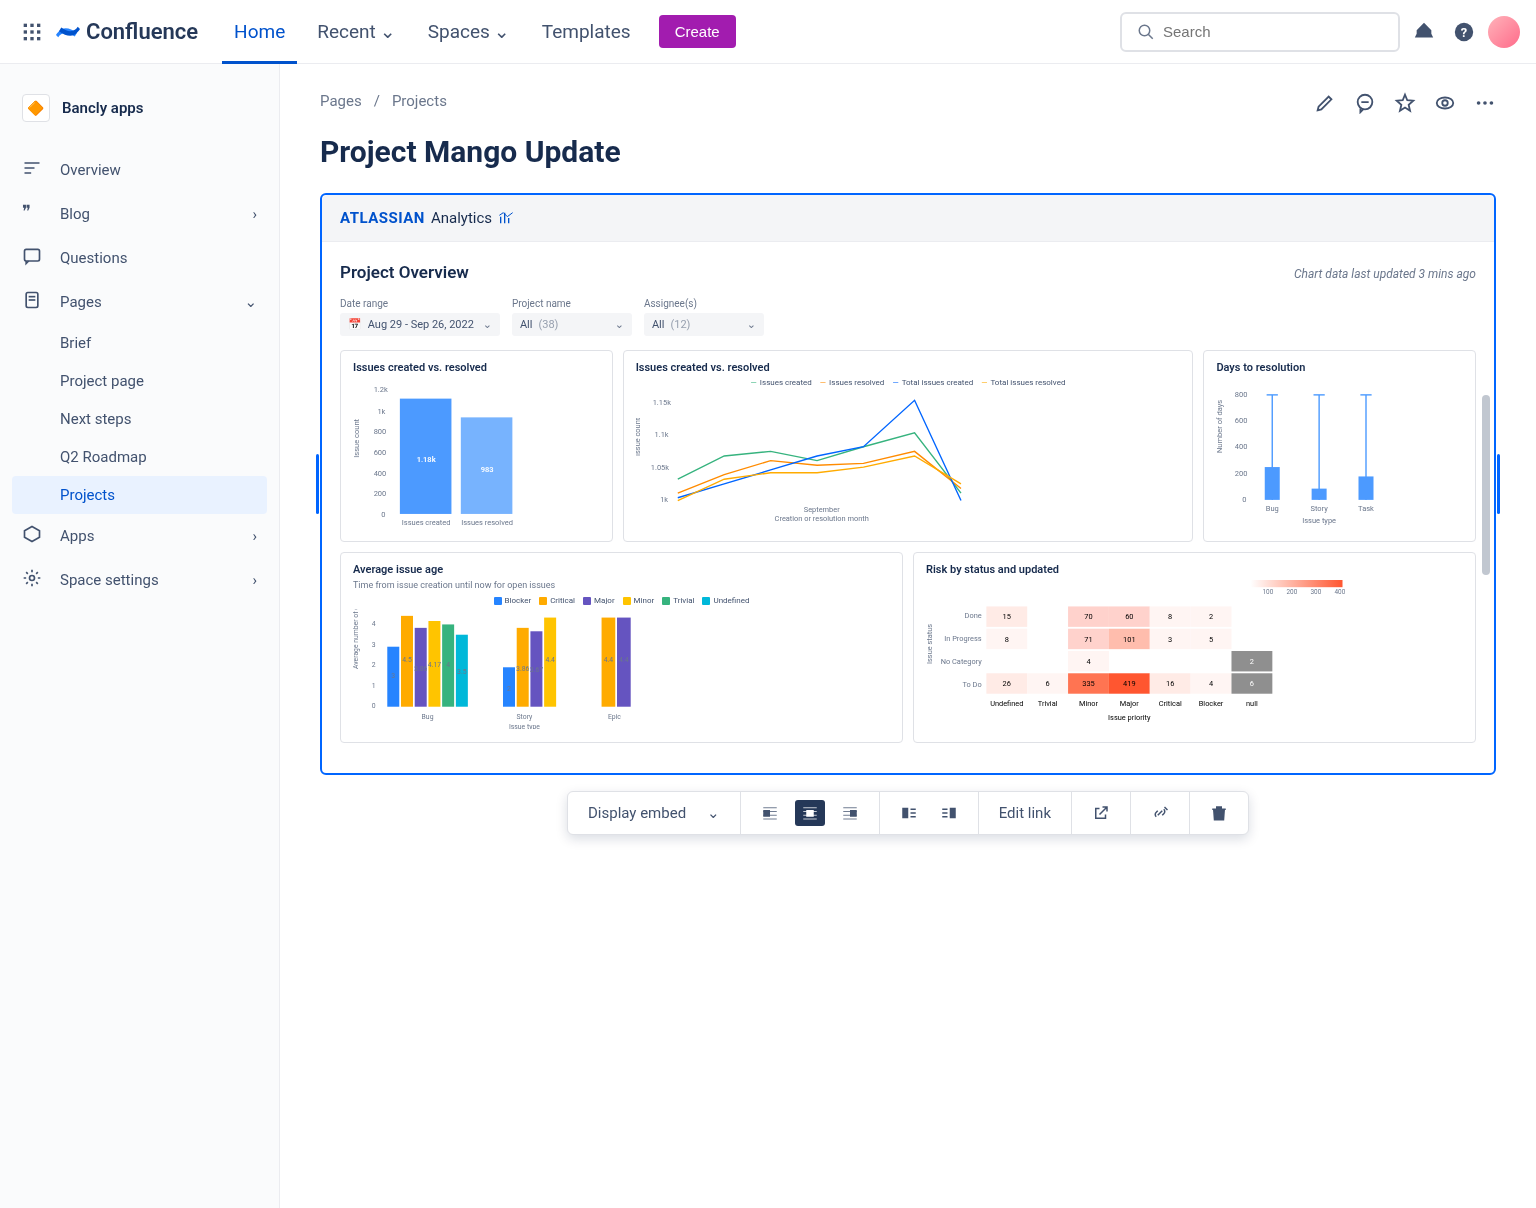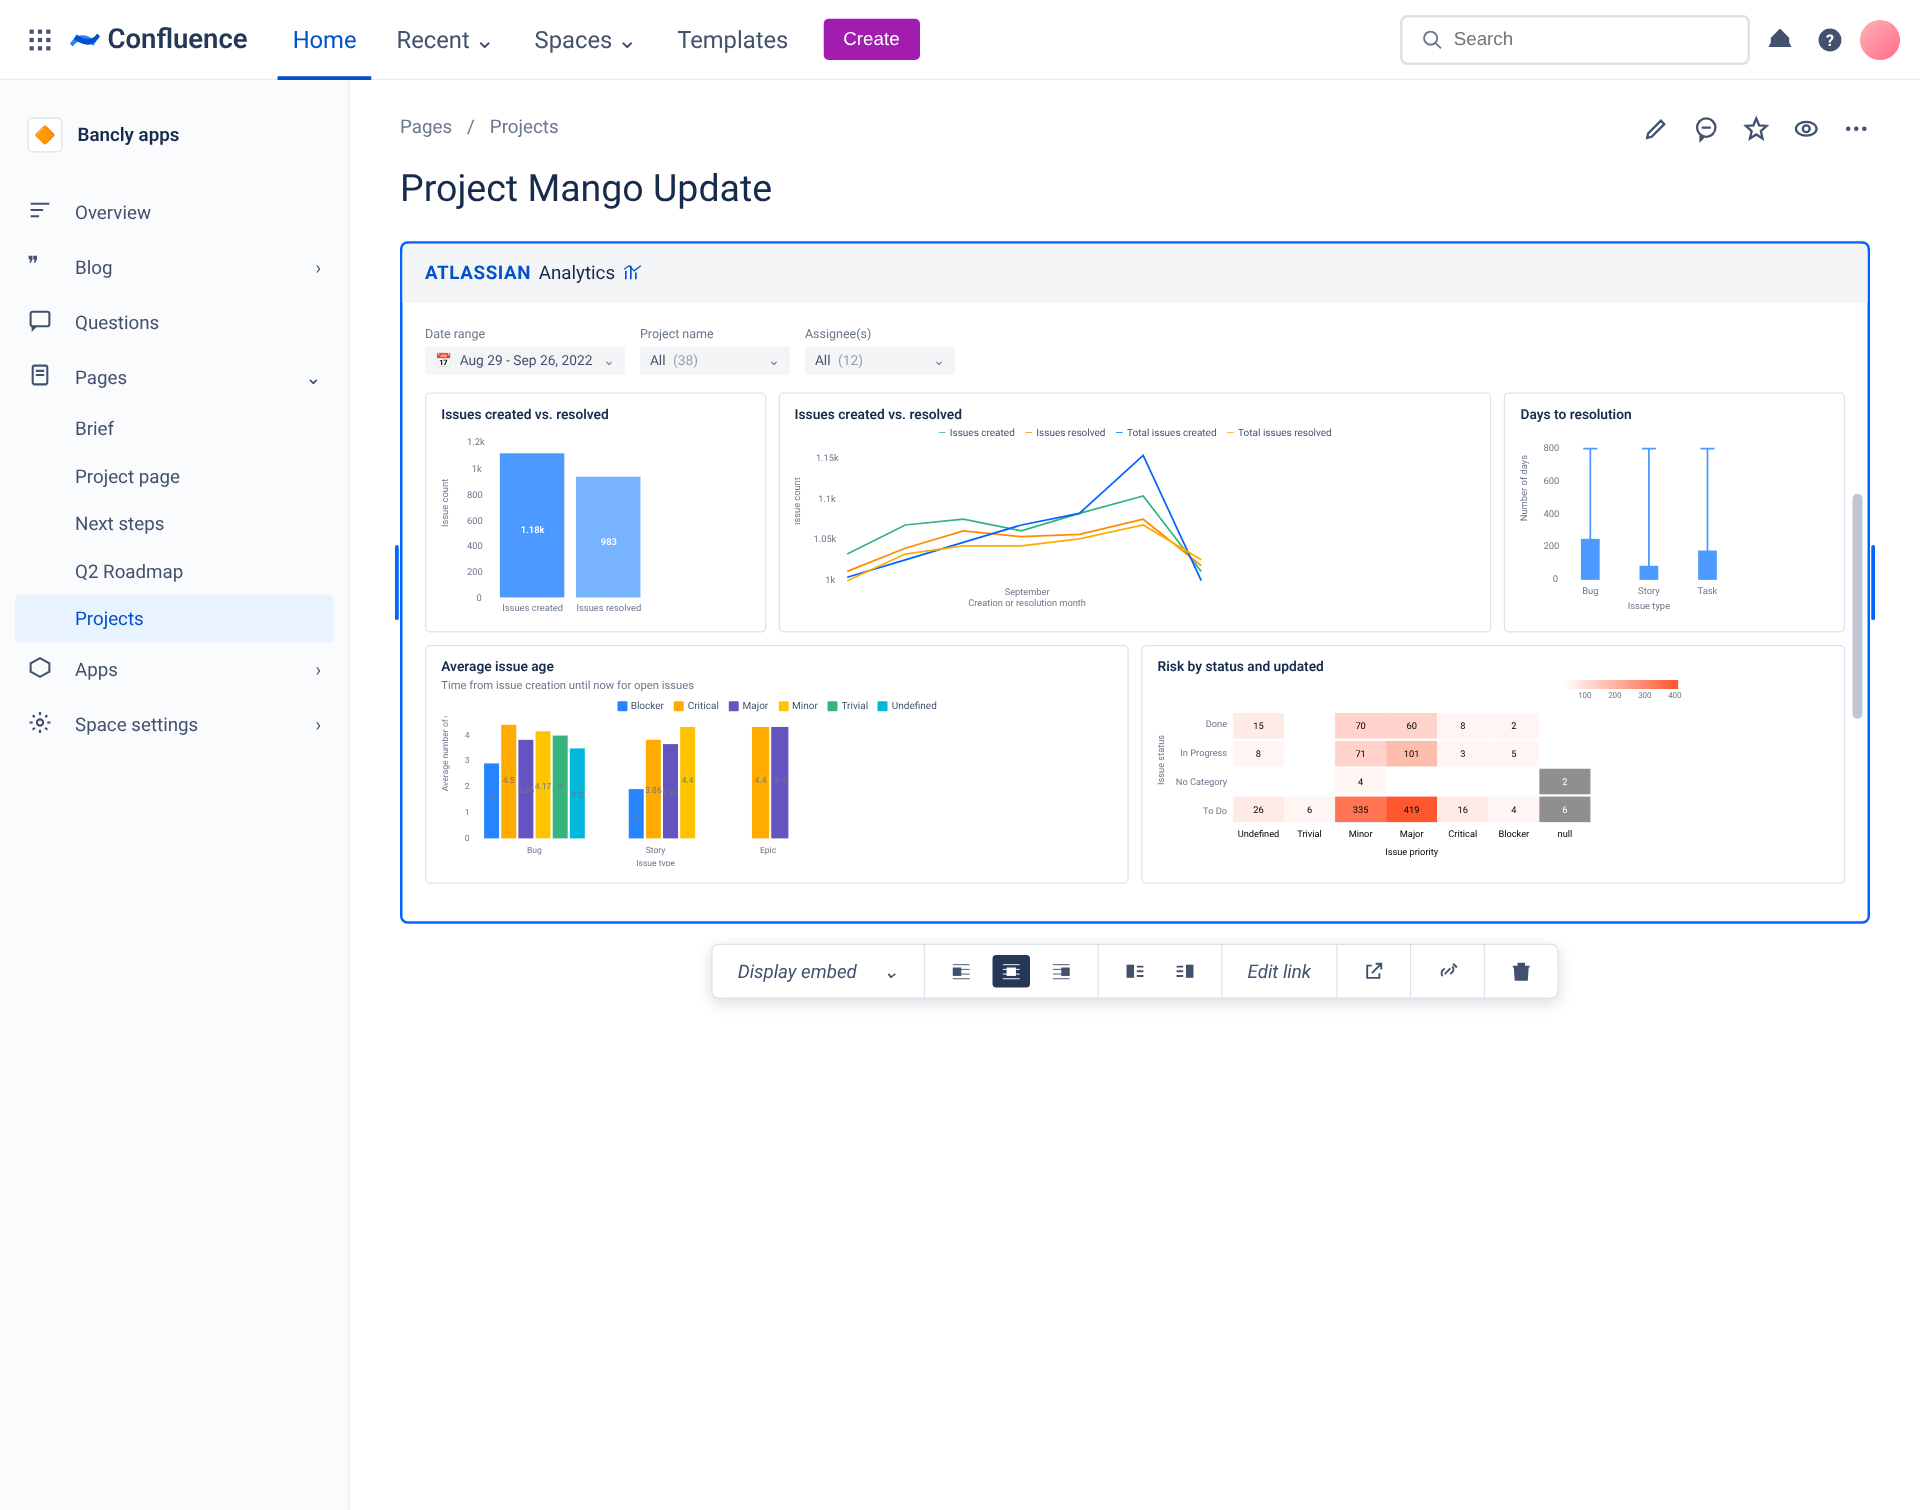--- a/index.html
+++ b/index.html
@@ -21,21 +21,21 @@
 .space-header { display: flex; align-items: center; gap: 12px; padding: 6px 10px; margin-bottom: 20px; }
 .space-icon { width: 28px; height: 28px; background: #fff; border: 1px solid #DFE1E6; border-radius: 4px; display: flex; align-items: center; justify-content: center; font-size: 14px; }
 .space-name { font-weight: 600; font-size: 15px; }
 .side-item { display: flex; align-items: center; gap: 16px; padding: 10px 10px; color: #42526E; cursor: pointer; border-radius: 4px; font-size: 15px; }
 .side-item.sub { padding-left: 48px; font-size: 15px; }
 .side-item.selected { color: #0052CC; background: #E9F2FF; }
 .side-icon { width: 22px; color: #42526E; }
 .side-expand { margin-left: auto; }
 .content { flex: 1; padding: 28px 40px; overflow: auto; position: relative; }
 .breadcrumb { display: flex; align-items: center; gap: 12px; color: #6B778C; font-size: 15px; }
-.page-title { font-size: 30px; font-weight: 400; color: #172B4D; margin-top: 24px; margin-bottom: 24px; }
+.page-title { font-size: 30px; font-weight: 700; color: #172B4D; margin-top: 24px; margin-bottom: 24px; }
 .page-actions { position: absolute; right: 40px; top: 28px; display: flex; gap: 18px; color: #42526E; }
 .page-actions > div { cursor: pointer; }
 .embed-frame { border: 2px solid #0065FF; border-radius: 6px; background: #fff; position: relative; margin-top: 8px; }
 .embed-header { background: #F4F5F7; padding: 14px 18px; border-radius: 6px 6px 0 0; border-bottom: 1px solid #EBECF0; }
 .brand-row { display: flex; align-items: center; gap: 6px; color: #0052CC; font-weight: 700; font-size: 15px; }
 .brand-light { font-weight: 400; color: #172B4D; }
 .embed-body { padding: 20px 18px; }
 .overview-row { display: flex; justify-content: space-between; align-items: baseline; margin-bottom: 16px; }
 .overview-title { font-size: 17px; font-weight: 600; }
 .overview-sub { font-size: 12px; font-style: italic; color: #6B778C; }
@@ -47,21 +47,21 @@
 .charts-row { display: flex; gap: 10px; margin-bottom: 10px; }
 .chart-card { border: 1px solid #DFE1E6; border-radius: 4px; padding: 10px 12px; font-size: 11px; flex: 1; }
 .chart-title { font-size: 11px; font-weight: 600; color: #172B4D; margin-bottom: 4px; }
 .chart-sub { font-size: 9px; color: #6B778C; margin-bottom: 6px; }
 .mini-chart { height: 150px; position: relative; }
 .axis-label { font-size: 8px; fill: #6B778C; }
 .bar-val { font-size: 8px; fill: #fff; font-weight: 600; }
 .toolbar-float { display: flex; align-items: center; gap: 0; background: #fff; border: 1px solid #DFE1E6; border-radius: 6px; margin: 16px auto 0; width: fit-content; box-shadow: 0 4px 12px rgba(9,30,66,0.15); }
 .tool-group { display: flex; align-items: center; padding: 8px 14px; gap: 10px; border-right: 1px solid #DFE1E6; }
 .tool-group:last-child { border-right: none; }
-.tool-btn { display: flex; align-items: center; gap: 21px; color: #42526E; cursor: pointer; font-size: 15px; padding: 4px 6px; border-radius: 3px; font-style: italic; }
+.tool-btn { display: flex; align-items: center; gap: 21px; color: #42526E; cursor: pointer; font-size: 15px; padding: 4px 6px; border-radius: 3px; }
 .tool-btn.active { background: #253858; color: #fff; }
 .handle { position: absolute; width: 3px; height: 60px; background: #0065FF; border-radius: 2px; top: 50%; transform: translateY(-50%); }
 .handle.left { left: -6px; }
 .handle.right { right: -6px; }
 .scroll-thumb { position: absolute; right: 4px; top: 200px; width: 8px; height: 180px; background: #C1C7D0; border-radius: 4px; }
 .legend-row { display:flex; justify-content:center; gap:8px; font-size:8px; color:#42526E; margin-bottom:4px; flex-wrap:wrap;}
 .legend-item { display:flex; align-items:center; gap:3px; }
 .legend-sw { width:8px; height:8px; border-radius:1px; }
 </style>
 </head>
@@ -219,20 +219,24 @@
         <div class="brand-row">
           <span style="letter-spacing:0.5px;">ATLASSIAN</span>
           <span class="brand-light">Analytics</span>
           <svg width="16" height="16" viewBox="0 0 24 24">
                 <path d="M4 20V10M10 20V4M16 20v-8" stroke="#0052CC" stroke-width="2"></path>
                 <path d="M2 8l6-4 6 6 8-6" stroke="#0052CC" stroke-width="1.5" fill="none"></path>
               </svg>
         </div>
       </div>
       <div class="embed-body">
+        <div class="overview-row">
+          <div class="overview-title">Project Overview</div>
+          <div class="overview-sub">Chart data last updated 3 mins ago</div>
+        </div>
 
         <div class="filters-row">
           <div class="filter-group">
             <div class="filter-label">Date range</div>
             <div class="filter-select">📅 <span>Aug 29 - Sep 26, 2022</span></div>
           </div>
           <div class="filter-group">
             <div class="filter-label">Project name</div>
             <div class="filter-select">
                   <span>All</span> 

